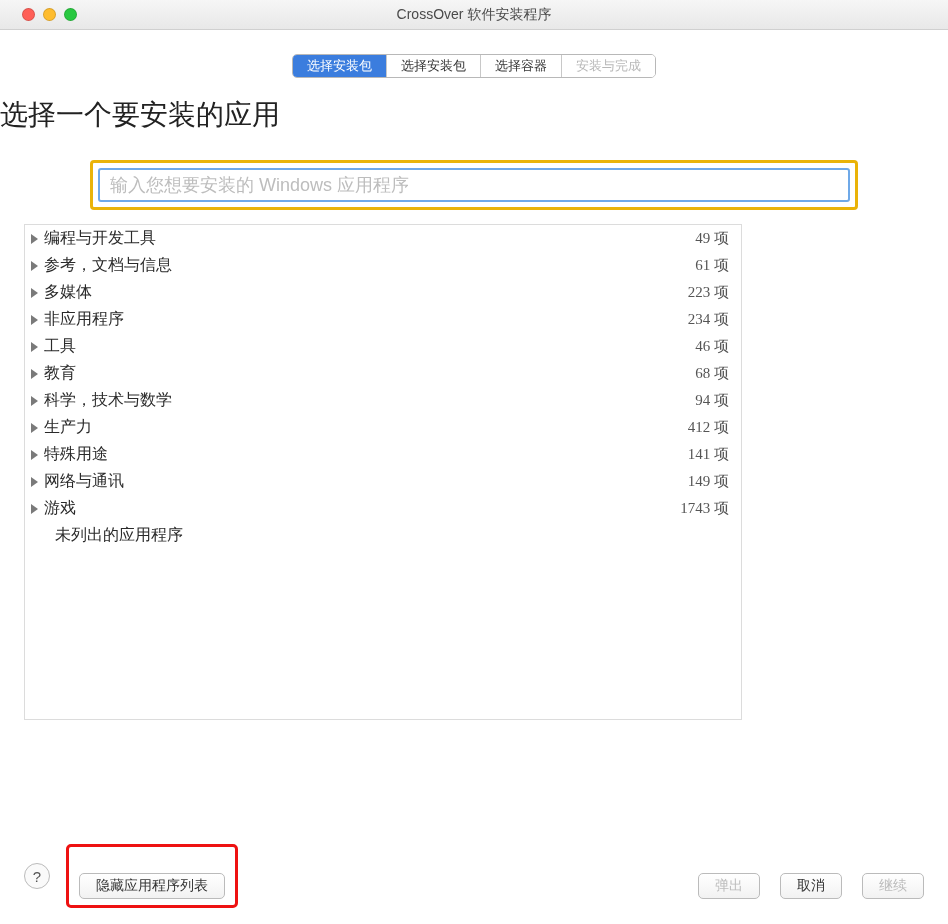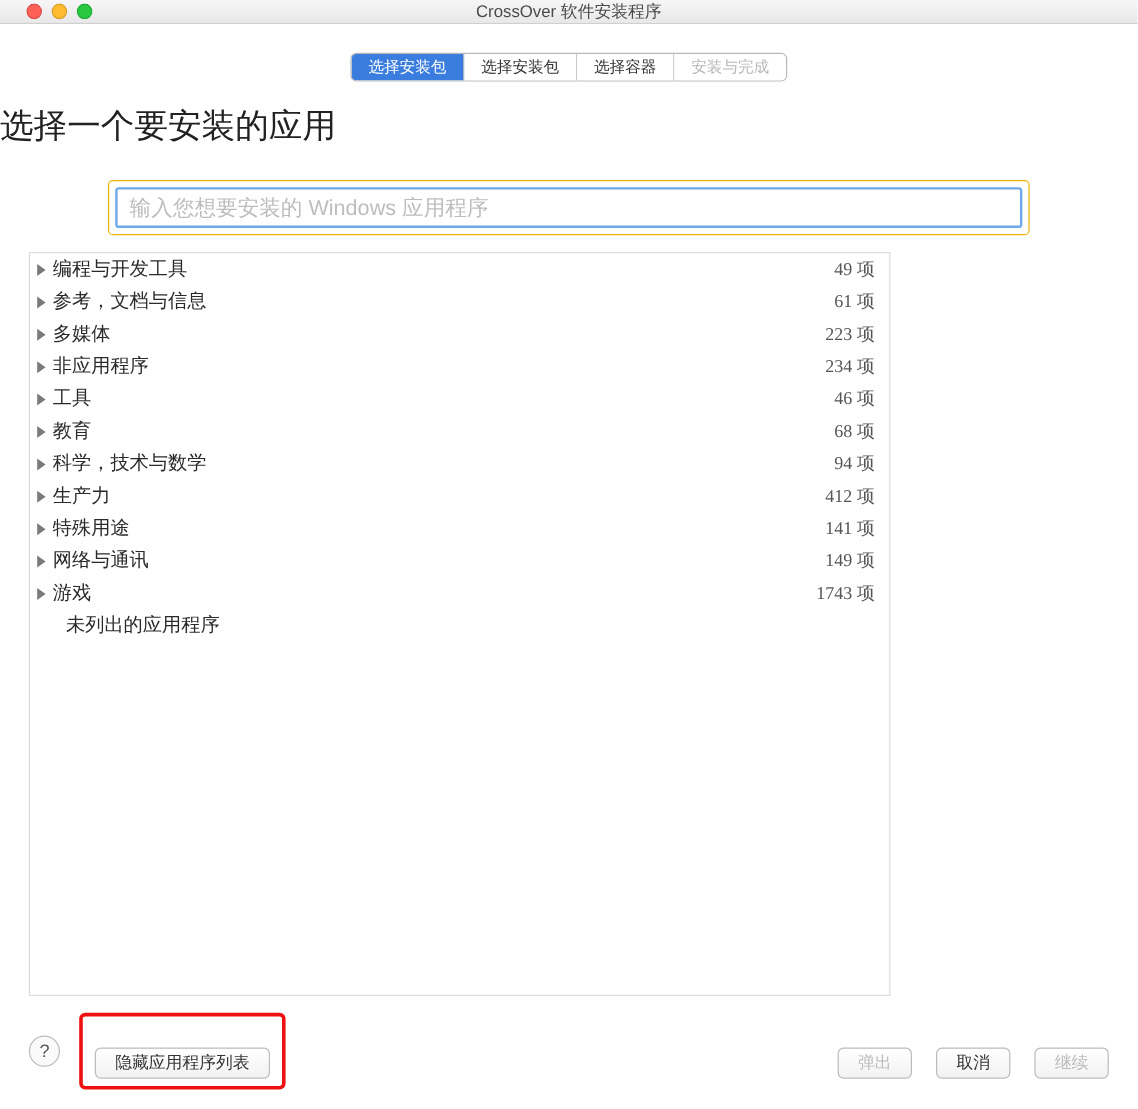--- a/index.html
+++ b/index.html
@@ -4,21 +4,21 @@
 <style>
   * { box-sizing: border-box; margin: 0; padding: 0; }
   body {
     font-family: -apple-system, "Helvetica Neue", Arial, sans-serif;
     background: #fff;
     width: 948px;
     height: 924px;
     overflow: hidden;
   }
   .titlebar {
-    height: 20px;
+    height: 30px;
     background: linear-gradient(#f6f6f6,#e8e8e8);
     border-bottom: 1px solid #d0d0d0;
     display: flex;
     align-items: center;
     padding: 0 22px;
     position: relative;
   }
   .traffic-lights { display: flex; gap: 8px; }
   .tl {
     width: 13px; height: 13px; border-radius: 50%;
@@ -46,34 +46,34 @@
   }
   .seg:last-child { border-right:none; }
   .seg.active { background:#3b7dde; color:#fff; }
   .seg.disabled { color:#b8b8b8; cursor:default; }
   .headline {
     text-align:left; font-size: 28px; color:#222; font-weight:400;
     margin-bottom: 26px;
   }
   .search-row {
     margin: 0 90px 14px 90px;
-    border: 1px solid #eab308; border-radius:4px;
+    border: 3px solid #eab308; border-radius:4px;
     padding: 5px;
   }
   .search-input {
     width:100%; height: 34px;
     border: 2px solid #6fa9e8; border-radius:3px;
     font-size: 18px; padding: 0 10px; color:#333;
     outline:none;
   }
   .search-input::placeholder { color:#bdbdbd; }
   .list-pane {
     margin: 0 24px;
     border: 1px solid #dcdcdc;
-    height: 620px;
+    height: 496px;
     width: 718px;
     overflow:auto;
     background:#fff;
   }
   .cat-row {
     display:flex; align-items:center;
     font-size: 16px; color:#2a2a2a;
     padding: 3px 12px 3px 6px;
     cursor:pointer;
   }

